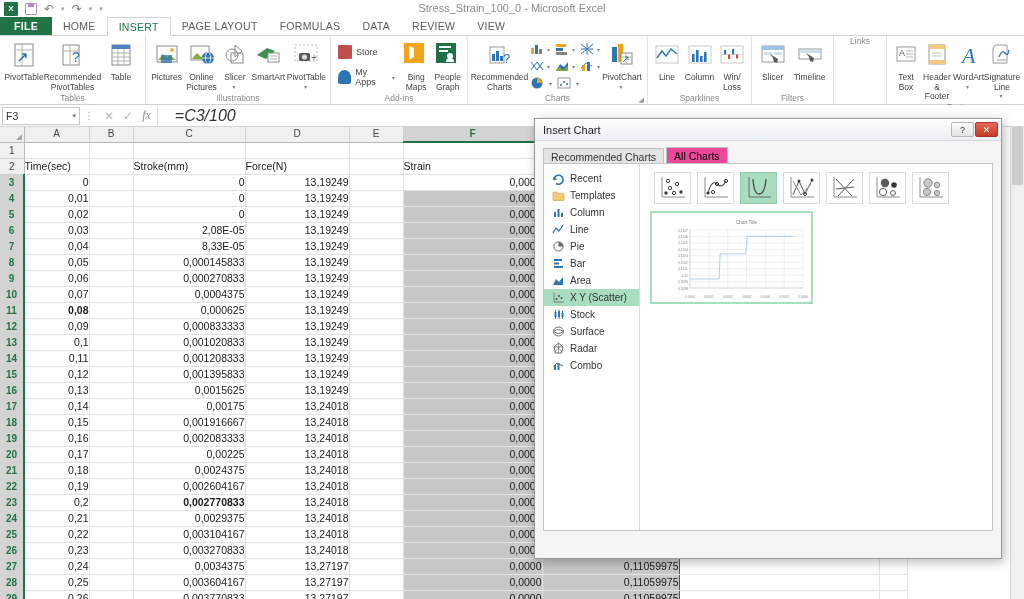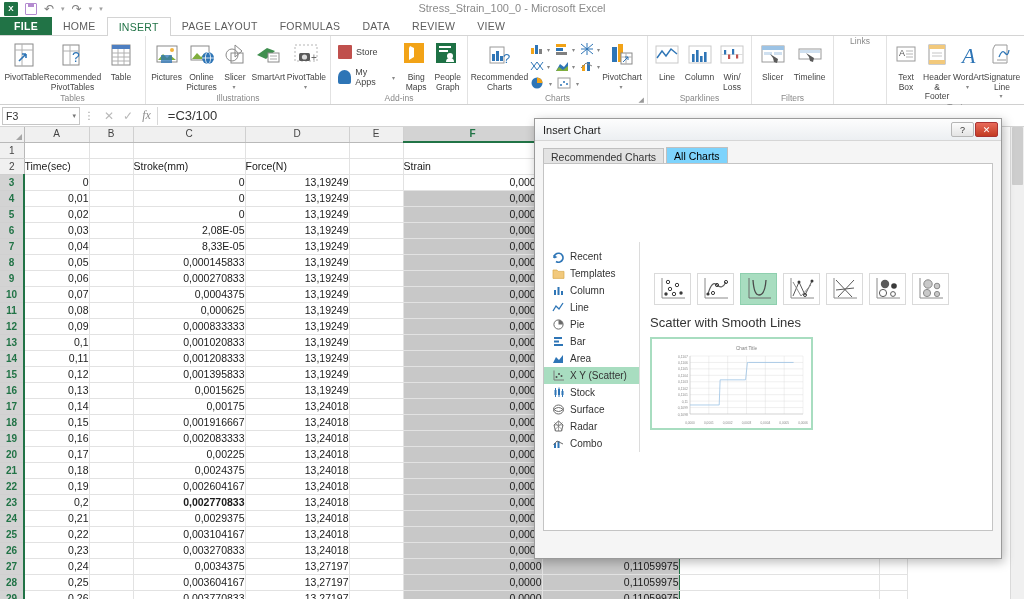--- a/index.html
+++ b/index.html
@@ -85,22 +85,22 @@
     width:78px; height:18px; margin-left:2px; border:1px solid #c6c6c6; background:#fff;
     display:flex; align-items:center; padding:0 3px; font-size:10.5px; color:#333;
   }
   .namebox .nb-val { flex:1; }
   .namebox .nb-caret { font-size:7px; color:#777; }
   .fbar-dots { color:#9a9a9a; font-size:10px; margin:0 4px;}
   .fbar-btns { display:flex; align-items:center; gap:9px; padding:0 6px; color:#b9b9b9; }
   .fbar-btns span { font-size:12px; }
   .fx { font-style:italic; font-family:"Liberation Serif", serif; font-size:13px; color:#8c8c8c;}
   .formula-input {
-    flex:1; height:18px; line-height:18px; font-size:13px; color:#333;
-    border-left:1px solid #d8d8d8; padding-left:10px; background:#fff;
+    flex:1; height:18px; line-height:18px; font-size:16px; color:#333;
+    border-left:1px solid #d8d8d8; padding-left:17px; background:#fff;font-style:italic;
   }
 
   
   .grid-wrap { position:absolute; top:127px; left:0; width:1024px; height:472px; background:#fff; overflow:hidden;}
   table.grid { border-collapse:collapse; table-layout:fixed; }
   table.grid td, table.grid th { padding:0; margin:0; }
 
   .corner {
     width:24px; height:14px; background:#f0f0f0; border-right:1px solid #b9b9b9; border-bottom:1px solid #b9b9b9;
     position:relative;
@@ -158,24 +158,24 @@
     background:linear-gradient(#fcfcfc,#e4e4e4);
   }
   .wbtn.close { background:linear-gradient(#e86a5a,#c23b22); color:#fff; border-color:#a33; }
   .dlg-body { position:absolute; left:0; top:22px; right:0; bottom:0; padding:6px 8px 0 8px; }
 
   .dtabs { display:flex; align-items:flex-end; height:17px; }
   .dtab {
     height:16px; line-height:16px; padding:0 7px; font-size:10.5px; color:#333;
     background:#e3e3e3; border:1px solid #c0c0c0; border-bottom:none; margin-right:2px;
   }
-  .dtab.active { background:#7dd3fc; height:17px; color:#000; }
+  .dtab.active { background:#ec4899; height:17px; color:#000; }
   .dpane {
     position:relative; background:#fff; border:1px solid #c4c4c4;
-    height:368px; margin-top:-1px; display:flex;align-items:center;
+    height:368px; margin-top:-1px; display:flex;
   }
   .dleft { width:96px; border-right:1px solid #dcdcdc; padding-top:6px; background:#fff;}
   .dlist-item {
     display:flex; align-items:center; gap:5px; height:17px; padding-left:8px;
     font-size:10px; color:#333; cursor:default;
   }
   .dlist-item.sel { background:#a8ddc0; }
   .dli-ico { width:13px; height:13px; flex:0 0 13px; }
   .dright { flex:1; padding:8px 10px 0 10px; position:relative;}
   .typerow { display:flex; gap:6px; align-items:center; padding-left:4px;}
@@ -727,21 +727,21 @@
             <td class="cell num" style="width: 112px;">0,0004375</td>
             <td class="cell num" style="width: 104px;">13,19249</td>
             <td class="cell txt" style="width: 54px;"></td>
             <td class="cell num selected selband-left" style="width: 139px;">0,0000</td>
             <td class="cell num selected selband-right" style="width: 137px;">0,109937417</td>
             <td class="cell txt" style="width: 200px;"></td>
             <td class="cell txt" style="width: 28px;"></td>
           </tr>
           <tr>
             <td class="rowhdr sel">11</td>
-            <td class="cell num" style="width: 65px;">0,08</td>
+            <td class="cell num" style="width: 65px; font-weight: bold;">0,08</td>
             <td class="cell txt" style="width: 44px;"></td>
             <td class="cell num" style="width: 112px;">0,000625</td>
             <td class="cell num" style="width: 104px;">13,19249</td>
             <td class="cell txt" style="width: 54px;"></td>
             <td class="cell num selected selband-left" style="width: 139px;">0,0000</td>
             <td class="cell num selected selband-right" style="width: 137px;">0,109937417</td>
             <td class="cell txt" style="width: 200px;"></td>
             <td class="cell txt" style="width: 28px;"></td>
           </tr>
           <tr>
@@ -1145,21 +1145,20 @@
                   <line x1="4" y1="2" x2="4" y2="22" stroke="#8a8a8a"></line>
                   <line x1="4" y1="22" x2="27" y2="22" stroke="#8a8a8a"></line>
                   <circle cx="12" cy="8" r="4.2" fill="#c9c9c9" stroke="#8a8a8a"></circle>
                   <circle cx="21" cy="10" r="2.8" fill="#c9c9c9" stroke="#8a8a8a"></circle>
                   <circle cx="11" cy="17" r="3.6" fill="#c9c9c9" stroke="#8a8a8a"></circle>
                   <circle cx="21" cy="18" r="2.6" fill="#c9c9c9" stroke="#8a8a8a"></circle>
                 </svg>
             </div>
           </div>
 
-          <div class="subhead">Scatter with Smooth Lines</div>
 
           <div class="previewbox">
             <svg id="preview-svg" width="157" height="87" viewBox="0 0 157 87">
                 <text x="92.5" y="9" text-anchor="middle" font-size="4.6" fill="#7f7f7f" font-family="Liberation Sans">Chart Title</text>
                 <line x1="36" y1="73" x2="149" y2="73" stroke="#d9d9d9" stroke-width="0.4"></line>
                 <text x="34" y="74.5" text-anchor="end" font-size="3.4" fill="#8c8c8c" font-family="Liberation Sans">0,1098</text>
                 <line x1="36" y1="66.55555555555556" x2="149" y2="66.55555555555556" stroke="#d9d9d9" stroke-width="0.4"></line>
                 <text x="34" y="68.05555555555556" text-anchor="end" font-size="3.4" fill="#8c8c8c" font-family="Liberation Sans">0,1099</text>
                 <line x1="36" y1="60.111111111111114" x2="149" y2="60.111111111111114" stroke="#d9d9d9" stroke-width="0.4"></line>
                 <text x="34" y="61.611111111111114" text-anchor="end" font-size="3.4" fill="#8c8c8c" font-family="Liberation Sans">0,11</text>

